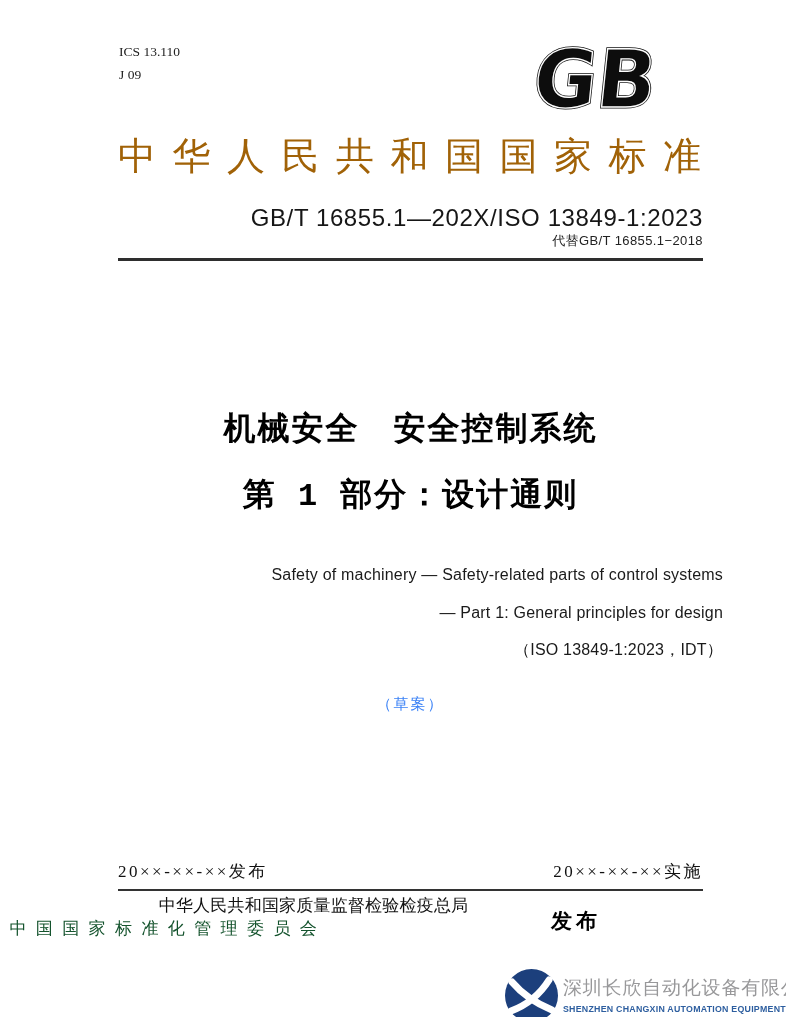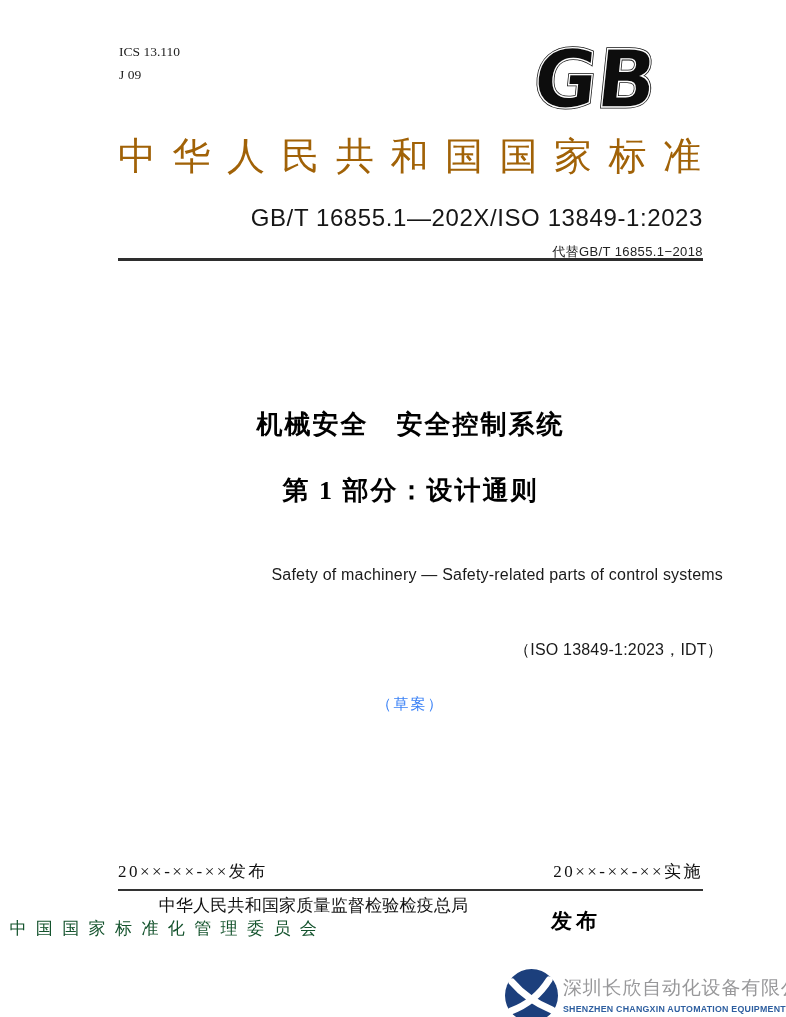--- a/index.html
+++ b/index.html
@@ -29,28 +29,28 @@
     font-family: "DejaVu Serif", "Liberation Serif", serif;
     font-size: 38px; font-weight: 500; color: #a16207;
     white-space: nowrap; letter-spacing: 16.5px;
   }
   .std-number {
     position: absolute; right: 83px; top: 196px;
     font-size: 24px; letter-spacing: 0.6px; color: #161616;
     font-family: "Liberation Sans", sans-serif;
   }
   .replaces {
-    position: absolute; right: 83px; top: 235px;
+    position: absolute; right: 83px; top: 224px;
     font-size: 13px; letter-spacing: 0.4px; color: #222;
   }
   .rule-thick { position: absolute; left: 118px; top: 250px; width: 585px; height: 3px; background: #2e2e2e; }
   .title-cn {
     position: absolute; left: 118px; width: 585px; text-align: center;
-    font-weight: 700; font-size: 26px; letter-spacing: 2px; color: #000;
-    font-family: Liberation Serif, serif;
+    font-weight: 700; font-size: 32px; letter-spacing: 2px; color: #000;
+    font-family: Liberation Mono, monospace;
   }
   .title-cn-1 { top: 399px; }
   .title-cn-2 { top: 465px; }
   .title-en {
     position: absolute; left: 98px; width: 625px; text-align: right;
     font-size: 16px; color: #1a1a1a; letter-spacing: 0.2px;
   }
   .title-en-1 { top: 558px; }
   .title-en-2 { top: 596px; }
   .iso-ref { top: 632px; }
@@ -115,20 +115,21 @@
 
   <div class="std-number">GB/T 16855.1—202X/ISO 13849-1:2023</div>
   <div class="replaces">代替GB/T 16855.1−2018</div>
 
   <div class="rule-thick"></div>
 
   <div class="title-cn title-cn-1">机械安全　安全控制系统</div>
   <div class="title-cn title-cn-2">第 1 部分：设计通则</div>
 
   <div class="title-en title-en-1">Safety of machinery — Safety-related parts of control systems</div>
+  <div class="title-en title-en-2">— Part 1: General principles for design</div>
   <div class="title-en iso-ref">（ISO 13849-1:2023，IDT）</div>
 
   <div class="draft-label">（草案）</div>
 
   <div class="date-row">
     <span>20××-××-××发布</span>
     <span>20××-××-××实施</span>
   </div>
 
   <div class="rule-thin"></div>

